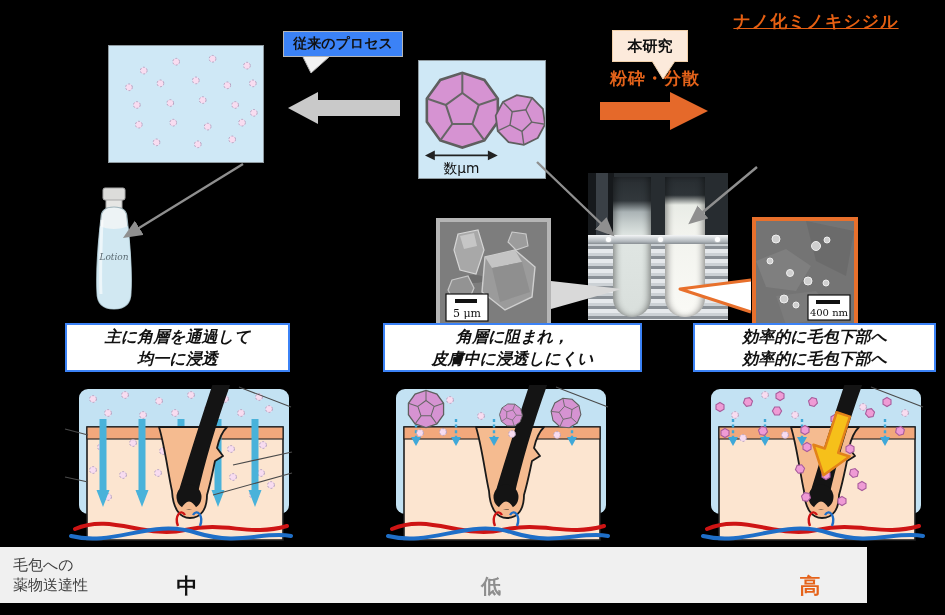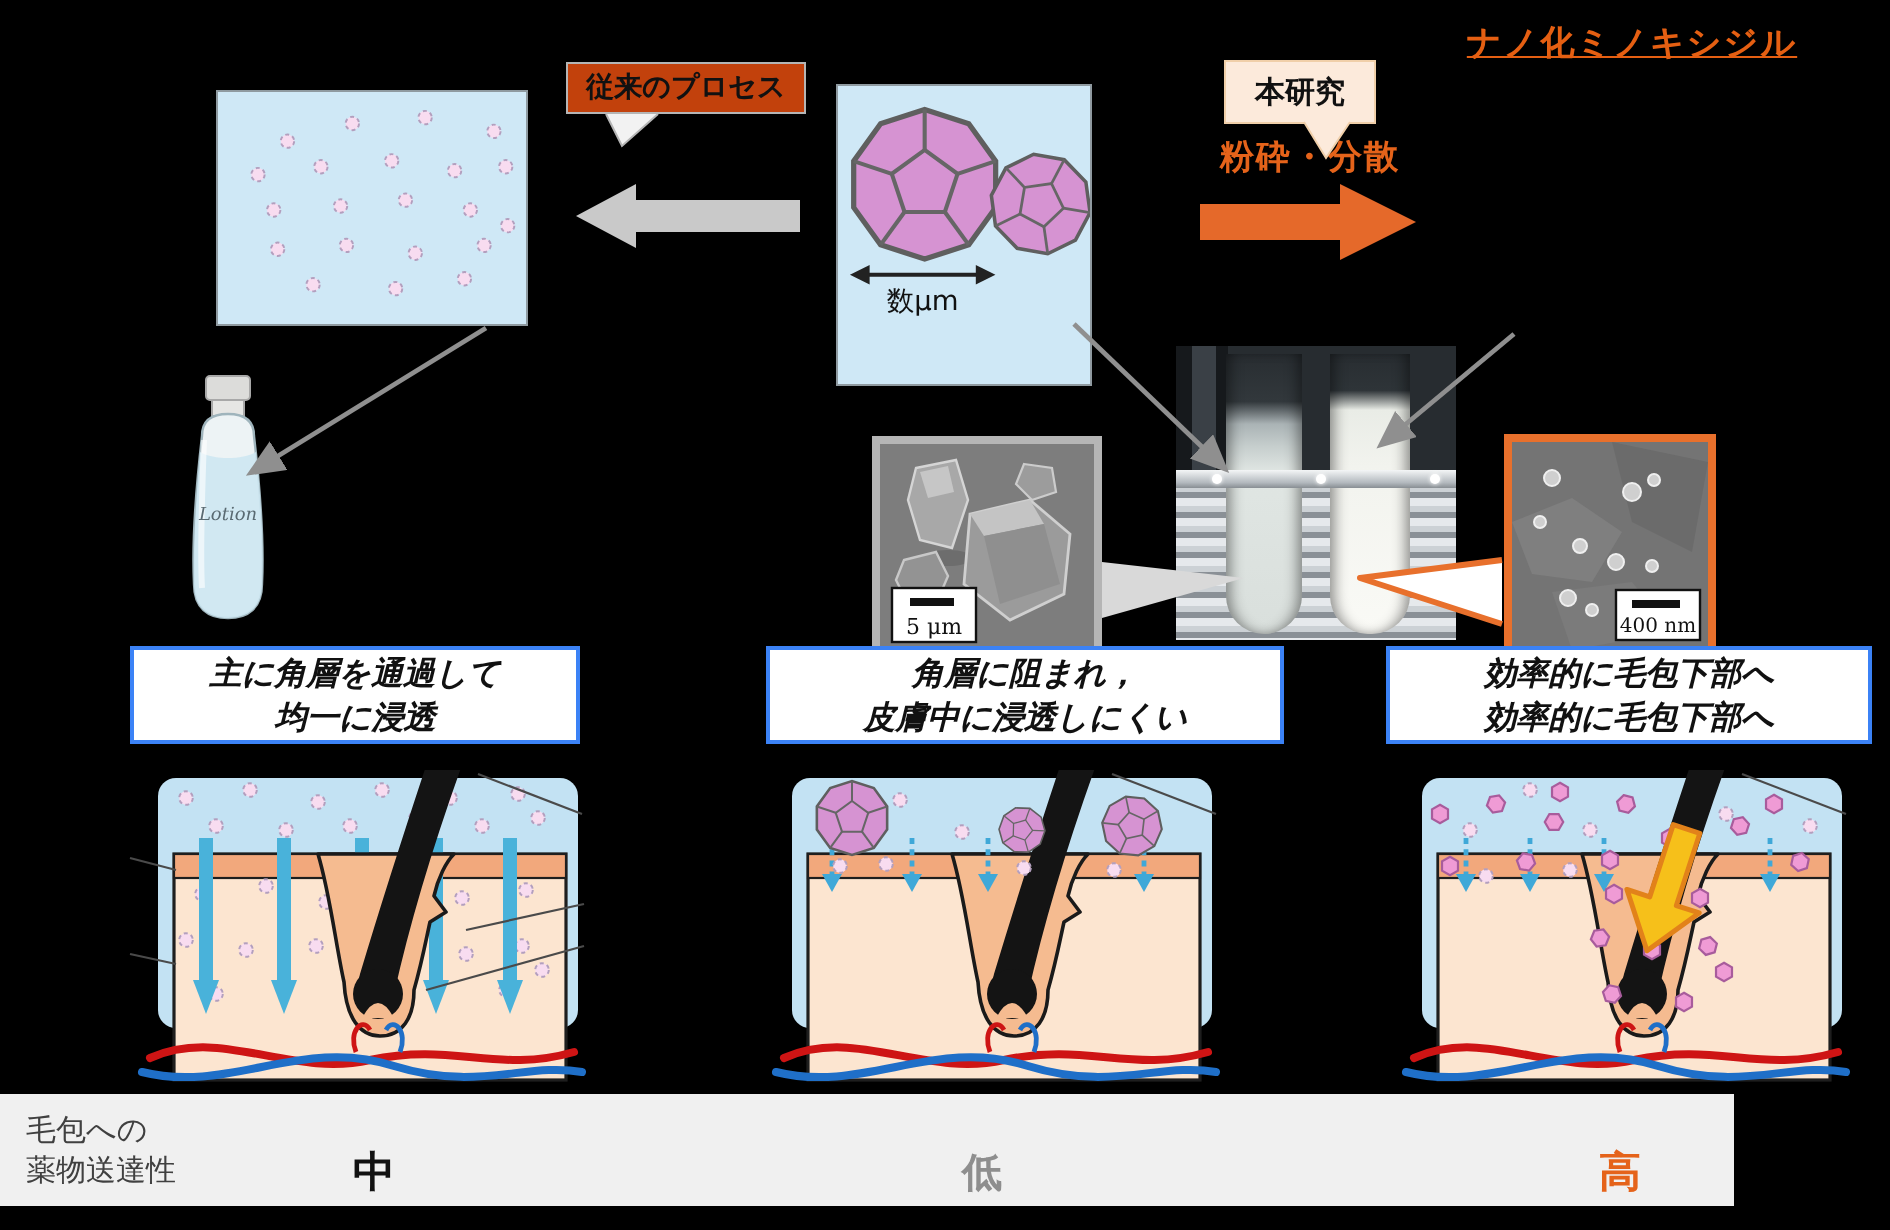--- a/index.html
+++ b/index.html
@@ -4,21 +4,21 @@
 <style>
   html,body{margin:0;padding:0;background:#000;}
   #stage{position:relative;width:945px;height:615px;background:#000;overflow:hidden;
          font-family:"DejaVu Sans","Liberation Sans",sans-serif;}
   .abs{position:absolute;}
   
   .bluebox{background:#cfe8f6;border:1px solid #8f9aa0;box-sizing:border-box;}
   
   .bubble{box-sizing:border-box;display:flex;align-items:center;justify-content:center;
           font-weight:bold;color:#111;}
-  .bubble-gray{background:#c2410c;border:1px solid #b5b5b5;font-size:14px;}
+  .bubble-gray{background:#3b82f6;border:1px solid #b5b5b5;font-size:14px;}
   .bubble-cream{background:#fceadb;border:1px solid #f0cfa9;font-size:15px;align-items:center;}
   .method-label{color:#e5631a;font-weight:bold;font-size:17px;text-align:center;letter-spacing:1px;}
   .nano-title{color:#e55f12;font-weight:bold;font-size:17px;text-align:center;
               text-decoration:underline;letter-spacing:1px;}
   
   .sem{box-sizing:content-box;background:#a3a3a3;}
   .sem-gray{border:4px solid #b5b5b5;}
   .sem-orange{border:4px solid #e8702c;}
   
   .photo{overflow:hidden;background:repeating-linear-gradient(180deg,#ccd1d5 0 3px,#8a9096 3px 6px,#e6e9ec 6px 10px);}
@@ -112,21 +112,21 @@
       <use href="#dotP" x="90" y="100"></use>
         <use href="#dotP" x="125" y="95"></use>
         <use href="#dotP" x="147" y="68"></use>
     </svg>
   </div>
 
   <div class="abs bubble bubble-gray" style="left:283px;top:31px;width:120px;height:26px">
     <span>従来のプロセス</span>
   </div>
 
-  <div class="abs bluebox" style="left:418px;top:42px;width:128px;height:151px">
+  <div class="abs bluebox" style="left:418px;top:60px;width:128px;height:119px">
     <svg viewBox="0 0 128 119" width="126" height="117">
       <use href="#polyXtal" transform="translate(44,50) scale(3.8)"></use>
       <use href="#polyXtal" transform="translate(103,60) scale(2.55) rotate(28)"></use>
       <g stroke="#222" stroke-width="2">
         <line x1="14" y1="96" x2="72" y2="96"></line>
       </g>
       <polygon points="16,91 16,101 6,96" fill="#222"></polygon>
       <polygon points="70,91 70,101 80,96" fill="#222"></polygon>
       <text x="43" y="114" font-size="14" fill="#111" text-anchor="middle">数μm</text>
     </svg>

